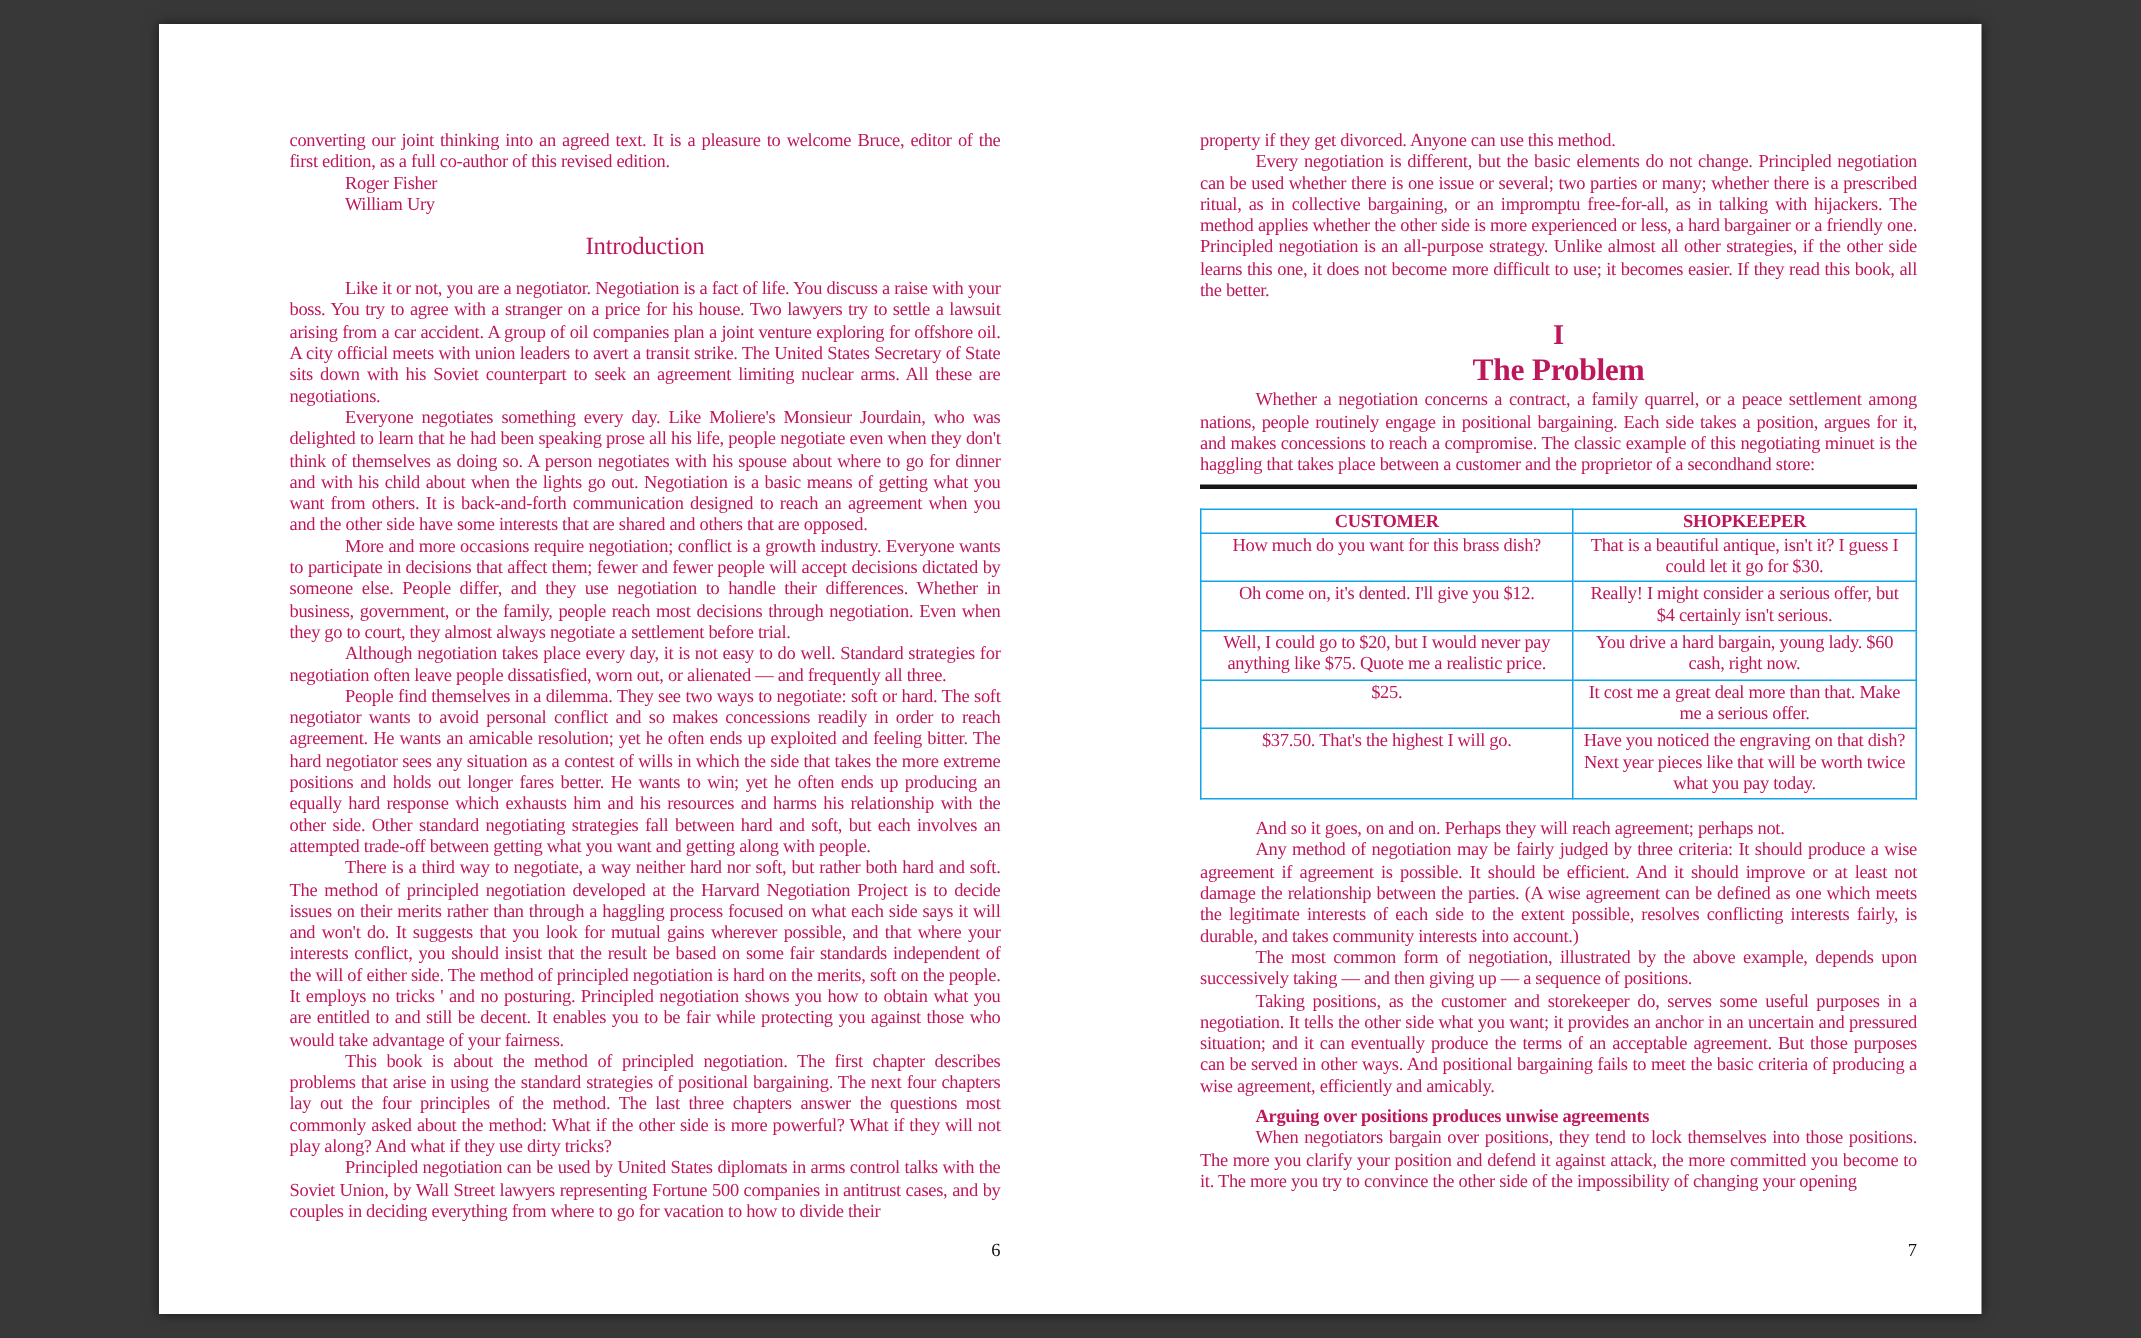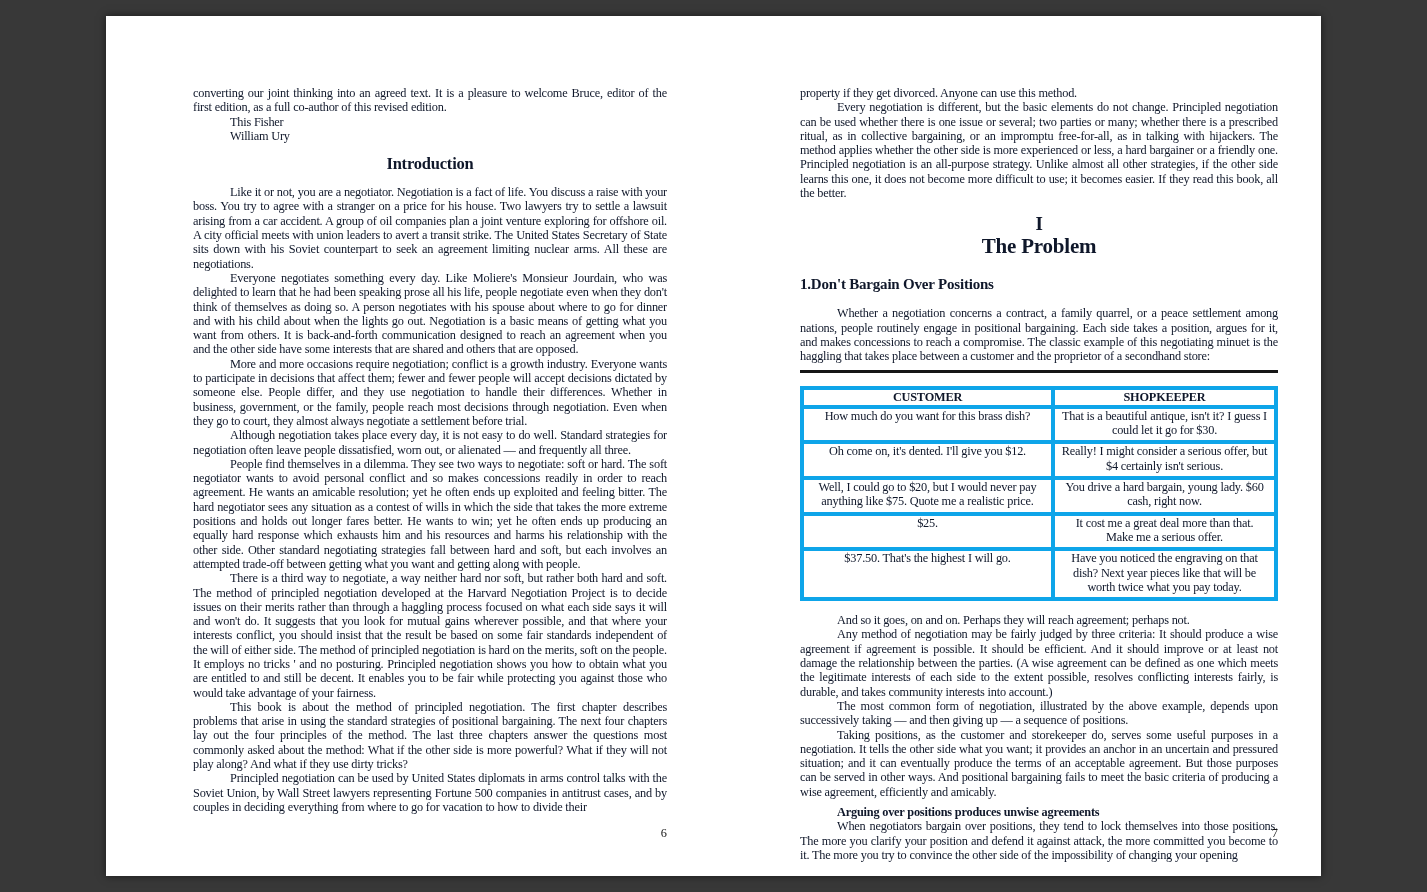--- a/index.html
+++ b/index.html
@@ -25,36 +25,36 @@
     background: #ffffff;
     box-shadow: 0 0 8px rgba(0,0,0,0.55);
   }
   .page-col {
     position: absolute;
     top: 70px;
     font-family: "Liberation Serif", serif;
     font-size: 12.3px;
     line-height: 14.3px;
     letter-spacing: -0.2px;
-    color: #0f172a;
+    color: #be185d;
     text-align: justify;
   }
   .page-col.left  { left: 87px;  width: 474px; }
   .page-col.right { left: 694px; width: 478px; }
 
   p { margin: 0; text-indent: 37px; }
   p.noindent { text-indent: 0; }
 
   .signature-line { padding-left: 37px; text-align: left; }
 
   .intro-heading {
     text-align: center;
     font-size: 16.5px;
     line-height: 19px;
-    font-weight: bold;
+    font-weight: normal;
     margin: 11px 0 12px 0;
   }
   .chapter-block { text-align: center; margin-top: 13px; }
   .chapter-numeral {
     font-size: 19px;
     line-height: 21px;
     font-weight: bold;
   }
   .chapter-title {
     font-size: 21px;
@@ -72,21 +72,21 @@
     height: 3px;
     background: #161616;
     margin: 6px 0 13px 0;
   }
   table.dialogue {
     width: 100%;
     border-collapse: collapse;
     margin: 0 0 12px 0;
   }
   table.dialogue th, table.dialogue td {
-    border: 4px solid #0ea5e9;
+    border: 1px solid #0ea5e9;
     font-size: 12.3px;
     line-height: 14.3px;
     vertical-align: top;
     padding: 0px 6px 3px 6px;
   }
   table.dialogue th {
     text-align: center;
     font-weight: bold;
     padding: 0 4px 1px 4px;
   }
@@ -111,21 +111,21 @@
   .page-number.pn-right { left: 694px; width: 478px; }
 </style>
 </head>
 <body>
 
 <div class="viewer-canvas">
   <div class="page-spread">
 
     <div class="page-col left">
       <p class="noindent">converting our joint thinking into an agreed text. It is a pleasure to welcome Bruce, editor of the first edition, as a full co-author of this revised edition.</p>
-      <div class="signature-line">This Fisher</div>
+      <div class="signature-line">Roger Fisher</div>
       <div class="signature-line">William Ury</div>
 
       <div class="intro-heading">Introduction</div>
 
       <p>Like it or not, you are a negotiator. Negotiation is a fact of life. You discuss a raise with your boss. You try to agree with a stranger on a price for his house. Two lawyers try to settle a lawsuit arising from a car accident. A group of oil companies plan a joint venture exploring for offshore oil. A city official meets with union leaders to avert a transit strike. The United States Secretary of State sits down with his Soviet counterpart to seek an agreement limiting nuclear arms. All these are negotiations.</p>
       <p>Everyone negotiates something every day. Like Moliere's Monsieur Jourdain, who was delighted to learn that he had been speaking prose all his life, people negotiate even when they don't think of themselves as doing so. A person negotiates with his spouse about where to go for dinner and with his child about when the lights go out. Negotiation is a basic means of getting what you want from others. It is back-and-forth communication designed to reach an agreement when you and the other side have some interests that are shared and others that are opposed.</p>
       <p>More and more occasions require negotiation; conflict is a growth industry. Everyone wants to participate in decisions that affect them; fewer and fewer people will accept decisions dictated by someone else. People differ, and they use negotiation to handle their differences. Whether in business, government, or the family, people reach most decisions through negotiation. Even when they go to court, they almost always negotiate a settlement before trial.</p>
       <p>Although negotiation takes place every day, it is not easy to do well. Standard strategies for negotiation often leave people dissatisfied, worn out, or alienated — and frequently all three.</p>
       <p>People find themselves in a dilemma. They see two ways to negotiate: soft or hard. The soft negotiator wants to avoid personal conflict and so makes concessions readily in order to reach agreement. He wants an amicable resolution; yet he often ends up exploited and feeling bitter. The hard negotiator sees any situation as a contest of wills in which the side that takes the more extreme positions and holds out longer fares better. He wants to win; yet he often ends up producing an equally hard response which exhausts him and his resources and harms his relationship with the other side. Other standard negotiating strategies fall between hard and soft, but each involves an attempted trade-off between getting what you want and getting along with people.</p>
       <p>There is a third way to negotiate, a way neither hard nor soft, but rather both hard and soft. The method of principled negotiation developed at the Harvard Negotiation Project is to decide issues on their merits rather than through a haggling process focused on what each side says it will and won't do. It suggests that you look for mutual gains wherever possible, and that where your interests conflict, you should insist that the result be based on some fair standards independent of the will of either side. The method of principled negotiation is hard on the merits, soft on the people. It employs no tricks ' and no posturing. Principled negotiation shows you how to obtain what you are entitled to and still be decent. It enables you to be fair while protecting you against those who would take advantage of your fairness.</p>
@@ -136,21 +136,20 @@
 
     <div class="page-col right">
       <p class="noindent">property if they get divorced. Anyone can use this method.</p>
       <p>Every negotiation is different, but the basic elements do not change. Principled negotiation can be used whether there is one issue or several; two parties or many; whether there is a prescribed ritual, as in collective bargaining, or an impromptu free-for-all, as in talking with hijackers. The method applies whether the other side is more experienced or less, a hard bargainer or a friendly one. Principled negotiation is an all-purpose strategy. Unlike almost all other strategies, if the other side learns this one, it does not become more difficult to use; it becomes easier. If they read this book, all the better.</p>
 
       <div class="chapter-block">
         <div class="chapter-numeral">I</div>
         <div class="chapter-title">The Problem</div>
       </div>
 
-      <div class="section-heading">1.Don't Bargain Over Positions</div>
 
       <p>Whether a negotiation concerns a contract, a family quarrel, or a peace settlement among nations, people routinely engage in positional bargaining. Each side takes a position, argues for it, and makes concessions to reach a compromise. The classic example of this negotiating minuet is the haggling that takes place between a customer and the proprietor of a secondhand store:</p>
 
       <div class="thick-rule"></div>
 
       <table class="dialogue">
         <thead>
           <tr>
             <th class="col-customer">CUSTOMER</th>
             <th>SHOPKEEPER</th>

